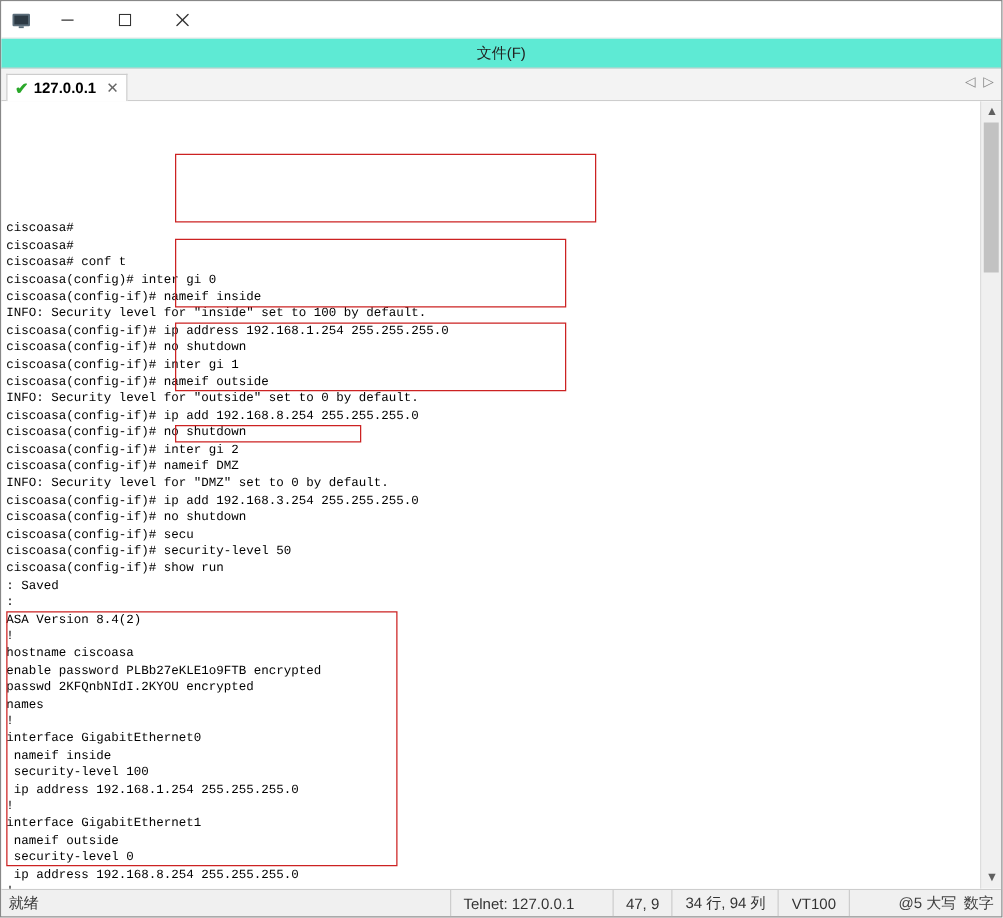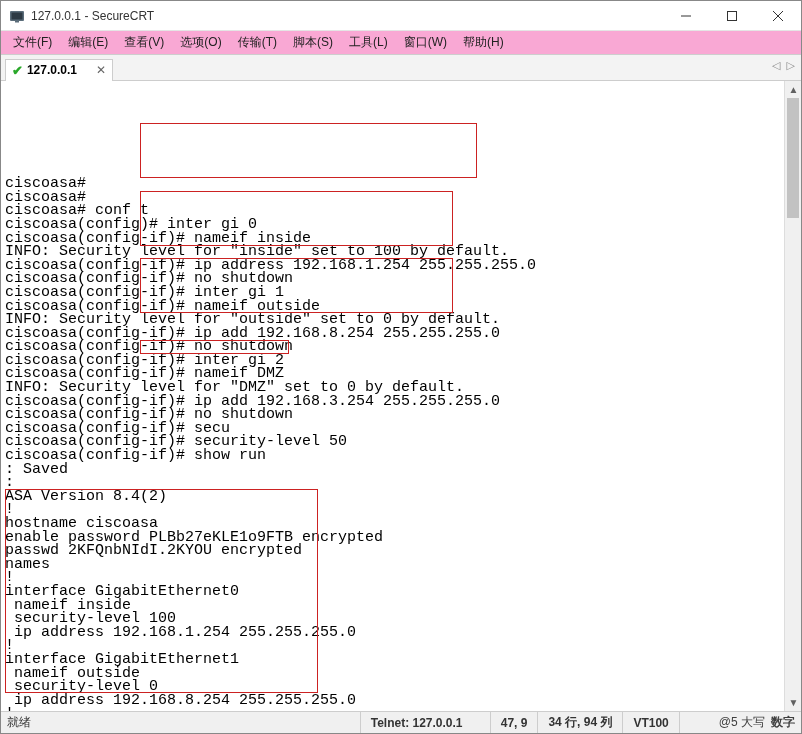--- a/index.html
+++ b/index.html
@@ -5,57 +5,56 @@
 * { margin: 0; padding: 0; box-sizing: border-box; }
 body { font-family: "Segoe UI", "Microsoft YaHei", Tahoma, sans-serif; font-size: 12px; background: #fff; width: 802px; height: 734px; overflow: hidden; display: flex; flex-direction: column; border: 1px solid #888; }
 
 .titlebar { height: 30px; display: flex; align-items: center; padding-left: 8px; background: #fff; border-bottom: 1px solid #e5e5e5; }
 .titlebar .icon { width: 16px; height: 16px; margin-right: 6px; display: flex; align-items: center; justify-content: center; }
 .titlebar .title-text { flex: 1; font-size: 12px; color: #333; }
 .winbtns { display: flex; height: 100%; }
 .winbtn { width: 46px; height: 30px; display: flex; align-items: center; justify-content: center; color: #333; font-family: Arial; }
 .winbtn svg { stroke: currentColor; fill: none; }
 
-.menubar { height: 24px; background: #f9a8d4; border-bottom: 1px solid #cdcdcd; display: flex; align-items: center; padding: 0 4px; }
+.menubar { height: 24px; background: #5eead4; border-bottom: 1px solid #cdcdcd; display: flex; align-items: center; padding: 0 4px; flex-direction: column; }
 .menubar span { padding: 3px 8px; font-size: 12px; color: #222; }
 
 .tabbar { height: 26px; background: #f3f3f3; border-bottom: 1px solid #cdcdcd; display: flex; align-items: center; padding-left: 4px; position: relative; }
 .tab { display: flex; align-items: center; height: 22px; background: #fff; border: 1px solid #cdcdcd; border-bottom: none; padding: 0 6px 0 6px; margin-top: 4px; font-size: 12px; }
 .tab .chk { color: #2aa82a; margin-right: 4px; font-weight: bold; font-size: 13px; }
-.tab .lbl { font-weight: bold; margin-right: 19px; text-align: right; }
+.tab .lbl { font-weight: bold; margin-right: 8px; text-align: right; }
 .tab .x { color: #666; font-size: 12px; }
 .tabbar .navarrows { position: absolute; right: 6px; top: 4px; display: flex; gap: 6px; color: #888; font-size: 11px; }
 
 .terminal { flex: 1; background: #fff; overflow: hidden; position: relative; display: flex; }
-.term-inner { flex: 1; padding: 1px 4px; font-family: "Courier New", monospace; font-size: 15px; line-height: 13.6px; white-space: pre; color: #000; position: relative; }
+.term-inner { flex: 1; padding: 1px 4px; font-family: "Courier New", monospace; font-size: 10px; line-height: 13.6px; white-space: pre; color: #000; position: relative; }
 .term-inner .box { border: 1px solid #c22; position: absolute; pointer-events: none; }
 .scrollbar-v { width: 17px; background: #f0f0f0; border-left: 1px solid #ddd; position: relative; }
 .scrollbar-v .arrow { width: 17px; height: 17px; display: flex; align-items: center; justify-content: center; color: #606060; font-size: 10px; }
 .scrollbar-v .track { position: absolute; top: 17px; bottom: 17px; left: 0; right: 0; }
 .scrollbar-v .thumb { position: absolute; left: 2px; right: 2px; top: 0; height: 120px; background: #c2c2c2; }
 .scrollbar-v .arrow.dn { position: absolute; bottom: 0; }
 
 .statusbar { height: 22px; background: #f0f0f0; border-top: 1px solid #cdcdcd; display: flex; align-items: center; font-size: 12px; padding-left: 6px; color: #333; }
 .statusbar .spacer { flex: 1; }
-.statusbar .cell { border-left: 1px solid #cdcdcd; padding: 0 10px; height: 100%; display: flex; align-items: center; font-weight: bold; }
+.statusbar .cell { border-left: 1px solid #cdcdcd; padding: 0 10px; height: 100%; display: flex; align-items: center; }
 .statusbar .cell.wide { min-width: 130px; }
 .statusbar .watermark { color: #404040; padding-right: 6px; letter-spacing: 0px; }
 </style>
 </head>
 <body>
 
 <div class="titlebar">
   <span class="icon">
     <svg width="16" height="16" viewBox="0 0 16 16">
         <rect x="1" y="3" width="14" height="10" rx="1" fill="#5b6d7a"></rect>
         <rect x="2.5" y="4.5" width="11" height="7" fill="#2d3a44"></rect>
         <rect x="6" y="13" width="4" height="1.5" fill="#5b6d7a"></rect>
       </svg>
   </span>
-  <span class="title-text">127.0.0.1 - SecureCRT</span>
   <div class="winbtns">
     <div class="winbtn">
         <svg width="10" height="10">
           <line x1="0" y1="5" x2="10" y2="5" stroke-width="1"></line>
         </svg>
       </div>
     <div class="winbtn">
         <svg width="10" height="10">
           <rect x="0.5" y="0.5" width="9" height="9" stroke-width="1"></rect>
         </svg>

